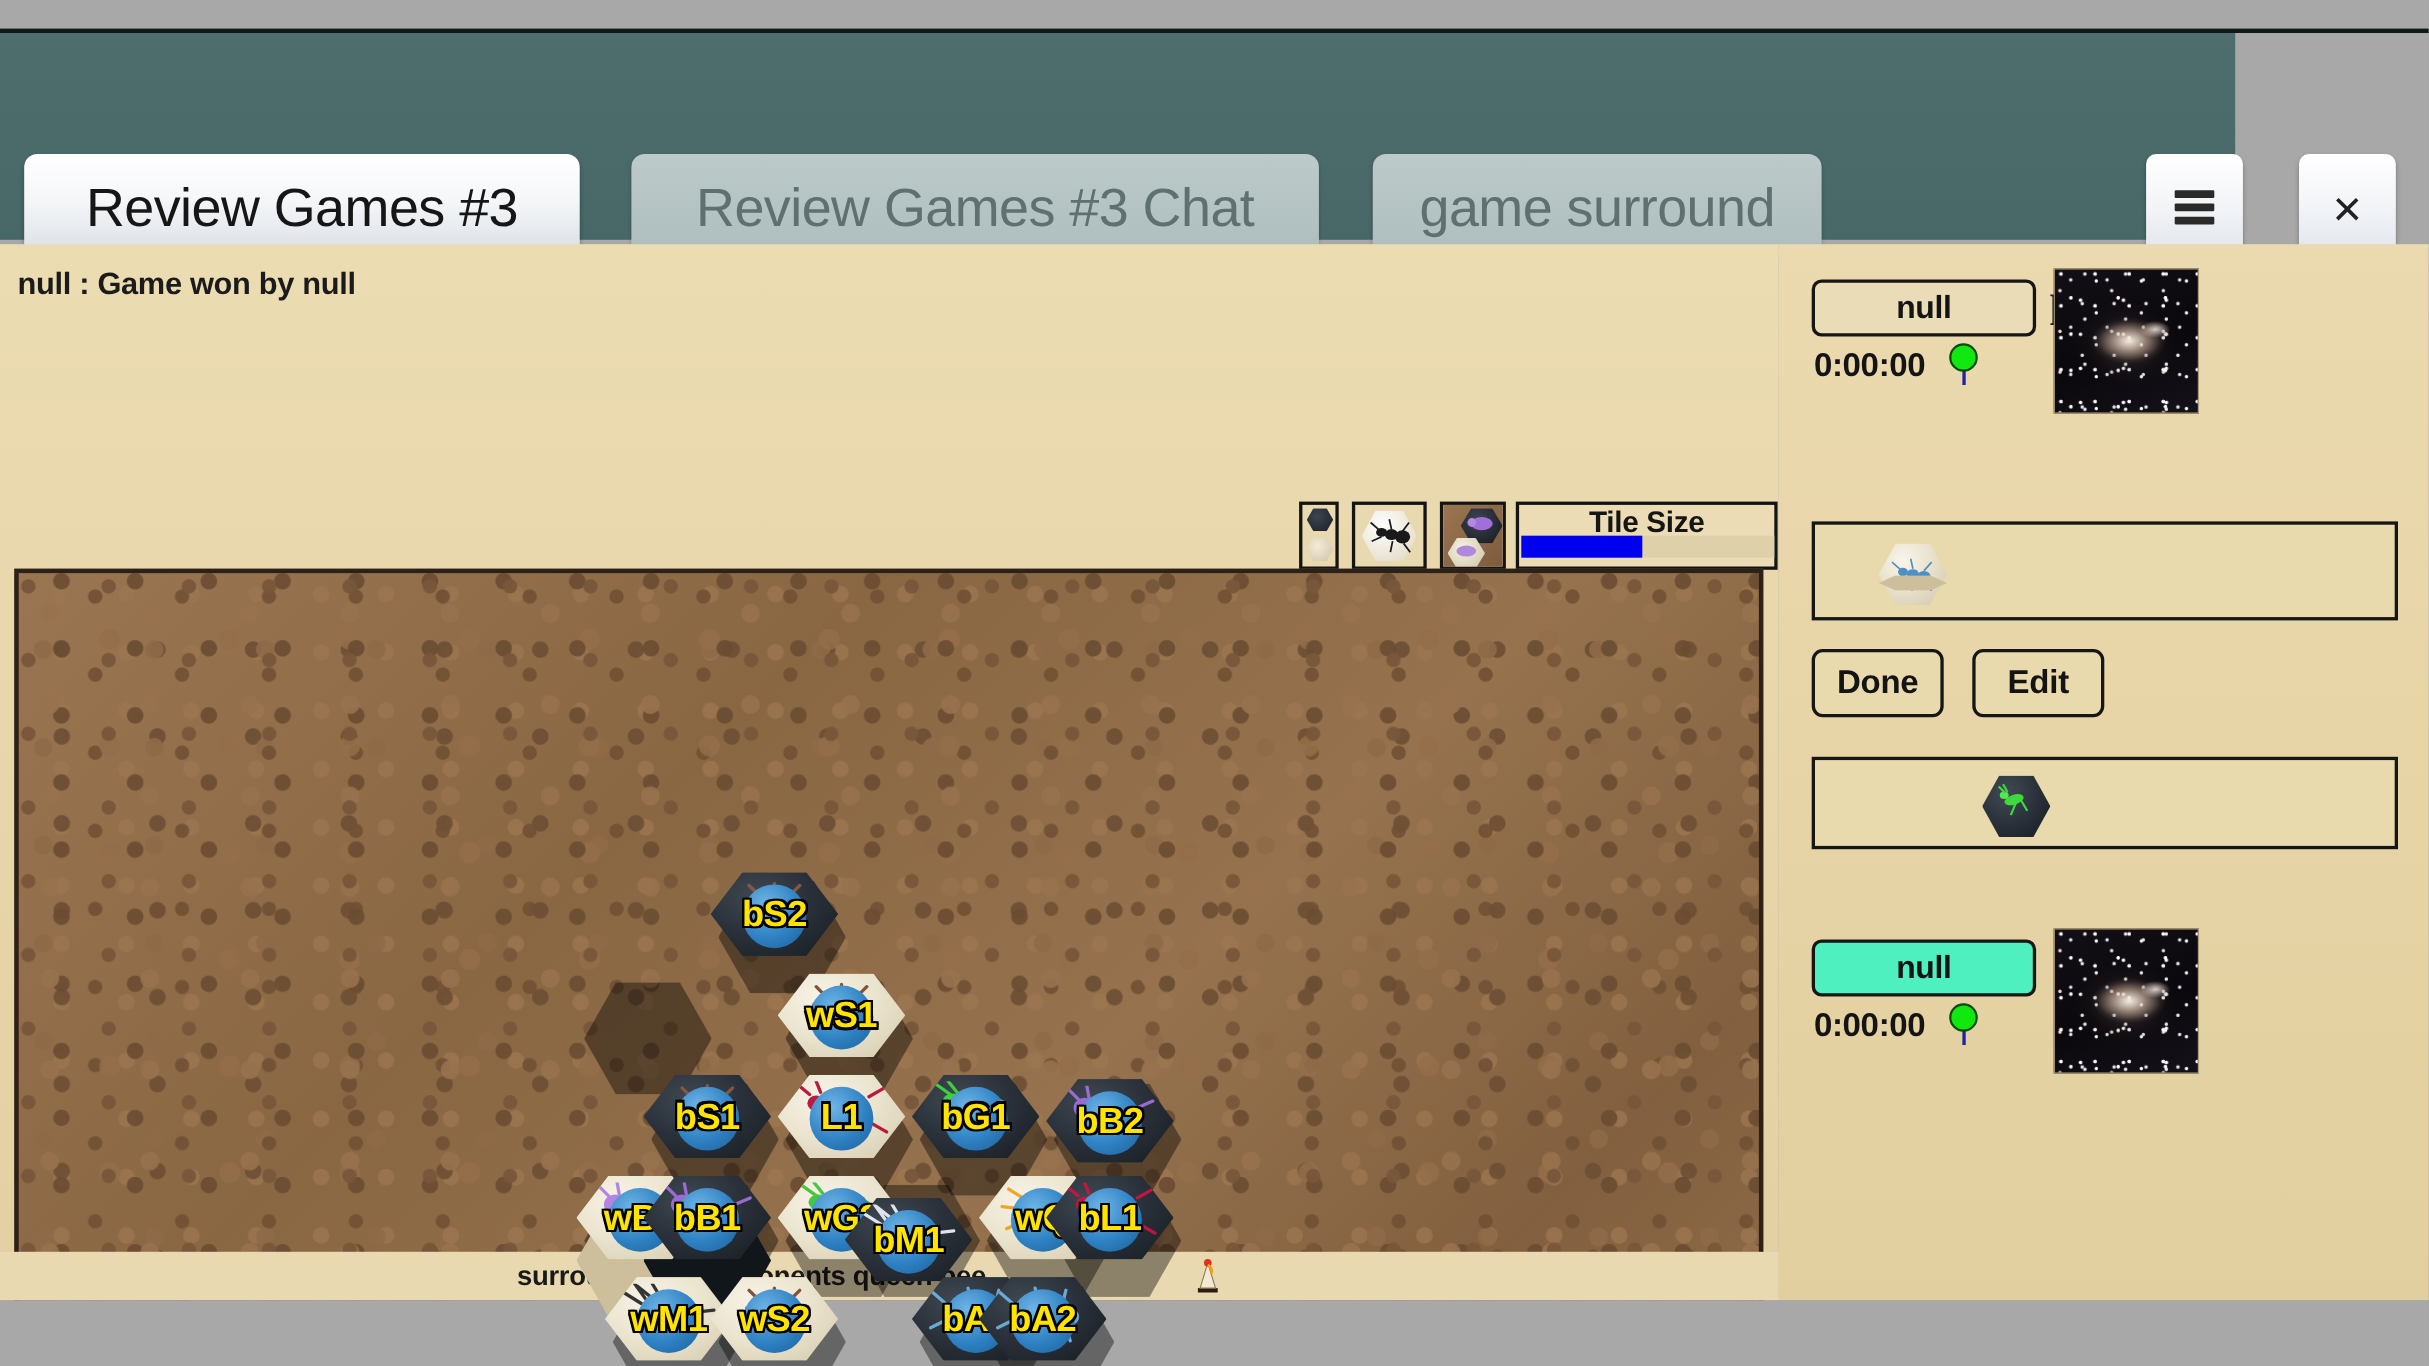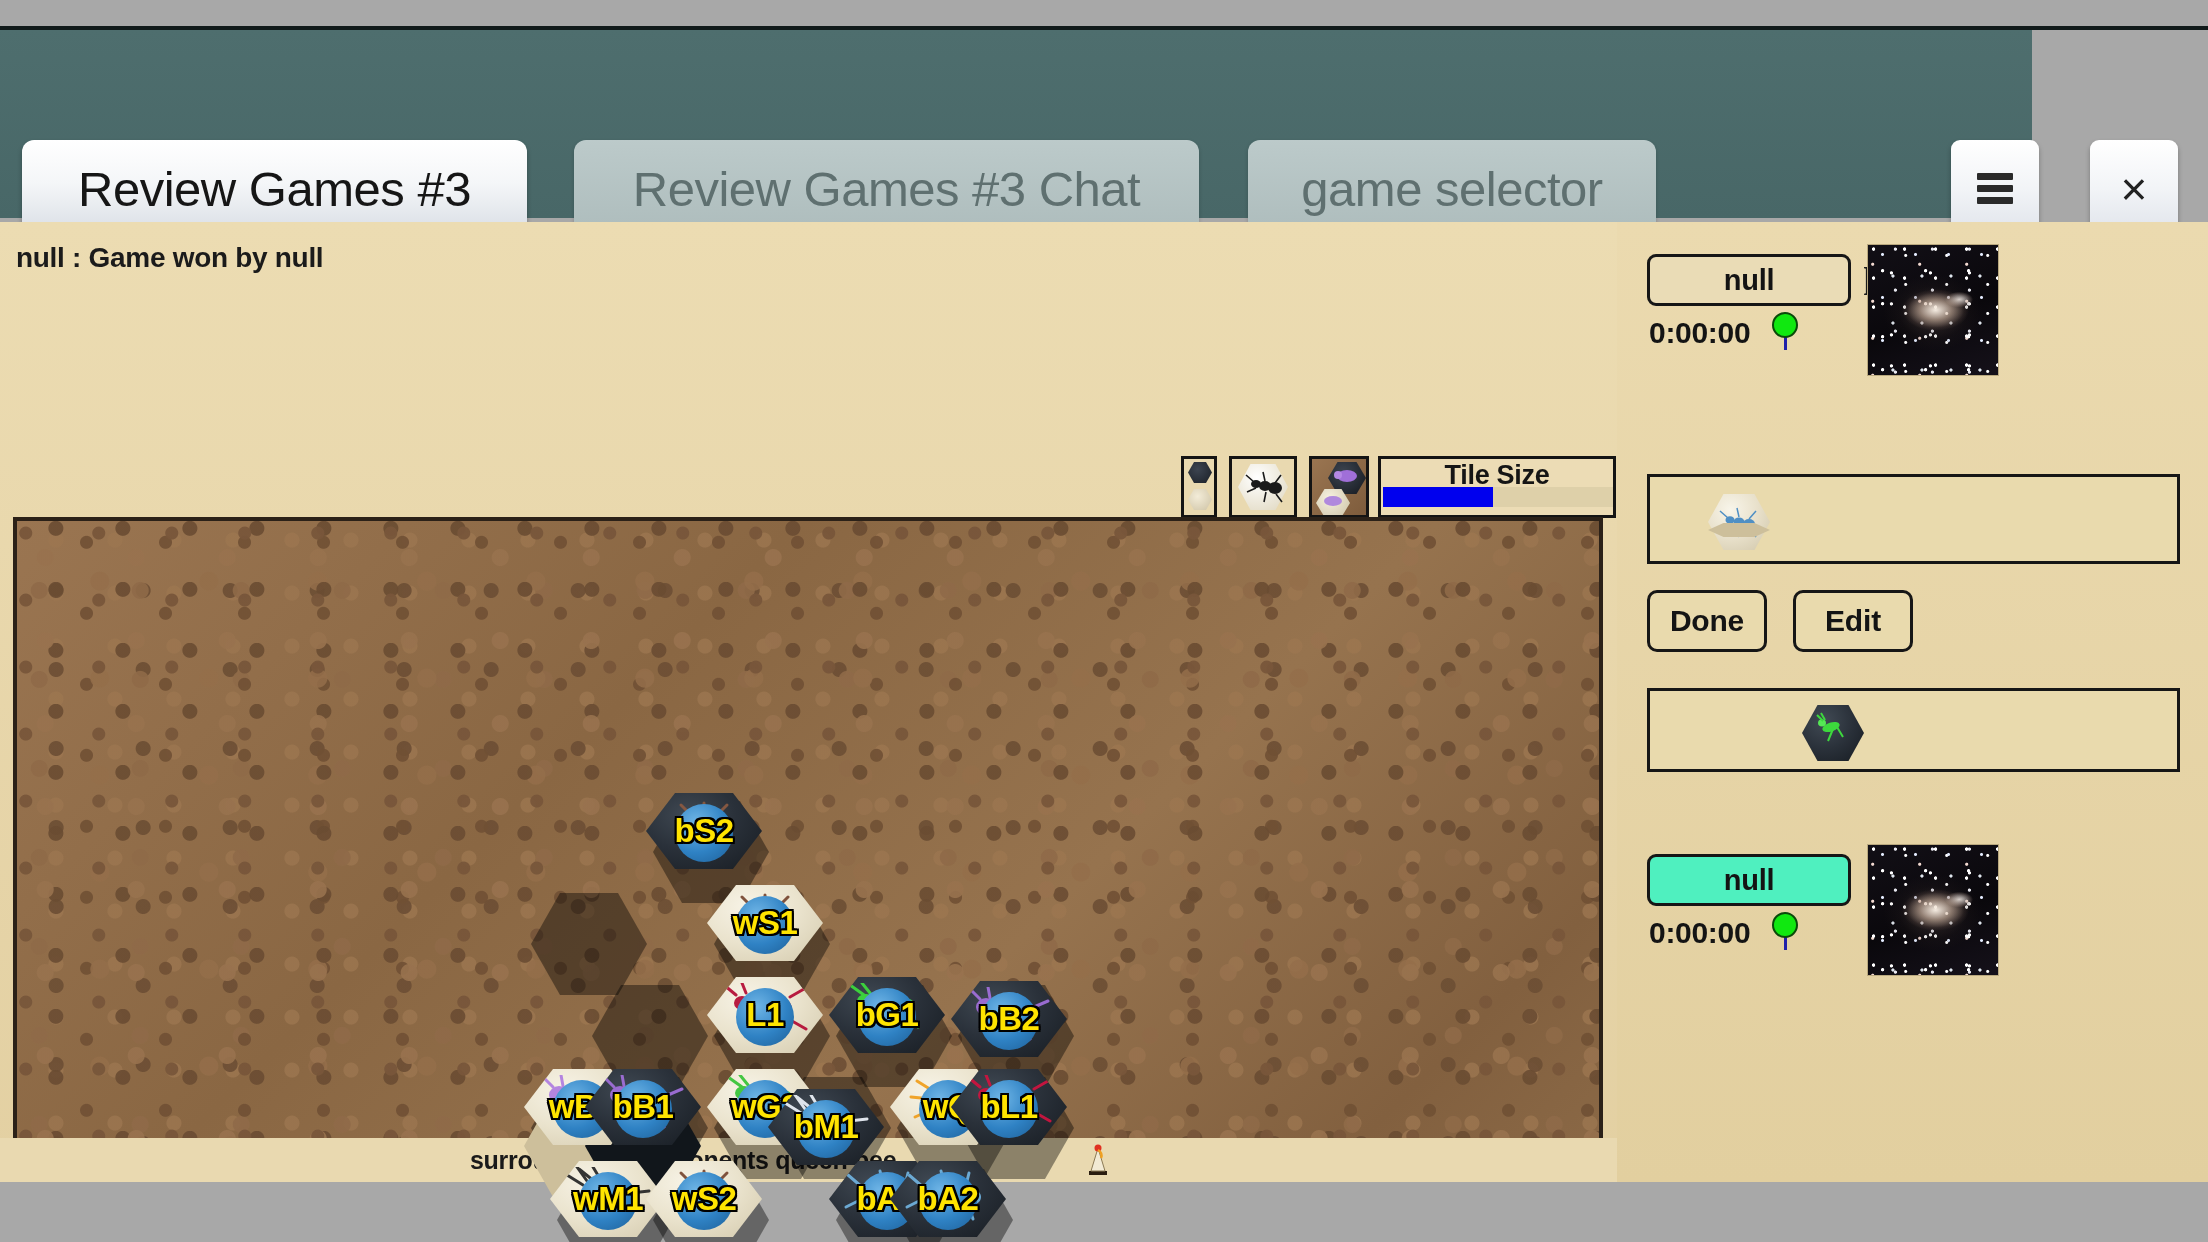--- a/index.html
+++ b/index.html
@@ -380,21 +380,21 @@
   <div class="top-strip-edge"></div>
 
   <div class="header">
     <div class="tab active" id="tab-0">
       <span>Review Games #3</span>
     </div>
     <div class="tab inactive" id="tab-1">
       <span>Review Games #3 Chat</span>
     </div>
     <div class="tab inactive" id="tab-2">
-      <span>game selector</span>
+      <span>game surround</span>
     </div>
 
     <div class="hdr-btn" id="btn-menu">
       <div class="hamburger">
         <span></span>
           <span></span>
           <span></span>
       </div>
     </div>
     <div class="hdr-btn" id="btn-close">
@@ -456,20 +456,28 @@
         <div class="hex white" style="left: 690px; top: 364px; z-index: 22;">
           <div class="bug-art"><svg viewBox="0 0 90 54">
               <ellipse cx="45" cy="26" rx="9" ry="7" fill="#7a4a34"></ellipse>
               <path d="M38 22 L22 6 M40 28 L20 22 M41 33 L24 44 M52 22 L68 6 M50 28 L70 22 M49 33 L66 44 M45 19 L45 4 M45 34 L45 50" stroke="#7a4a34" stroke-width="3" fill="none" stroke-linecap="round"></path>
             </svg></div>
           <div class="bug-globe"></div>
           <span class="hex-label">wS1</span>
         </div>
         <div class="hex-shadow" style="left: 514px; top: 372px; z-index: 3;"></div>
         <div class="hex-shadow" style="left: 575px; top: 464px; z-index: 4;"></div>
+        <div class="hex black" style="left: 568px; top: 456px; z-index: 24;">
+          <div class="bug-art"><svg viewBox="0 0 90 54">
+              <ellipse cx="45" cy="26" rx="9" ry="7" fill="#8a5a42"></ellipse>
+              <path d="M38 22 L22 6 M40 28 L20 22 M41 33 L24 44 M52 22 L68 6 M50 28 L70 22 M49 33 L66 44 M45 19 L45 4 M45 34 L45 50" stroke="#8a5a42" stroke-width="3" fill="none" stroke-linecap="round"></path>
+            </svg></div>
+          <div class="bug-globe"></div>
+          <span class="hex-label">bS1</span>
+        </div>
         <div class="hex-shadow" style="left: 697px; top: 464px; z-index: 5;"></div>
         <div class="hex white" style="left: 690px; top: 456px; z-index: 25;">
           <div class="bug-art"><svg viewBox="0 0 90 54">
               <ellipse cx="48" cy="26" rx="24" ry="16" fill="#b51038"></ellipse>
               <circle cx="40" cy="20" r="3.4" fill="#ffffff" opacity="0.85"></circle>
               <circle cx="56" cy="18" r="3.4" fill="#ffffff" opacity="0.85"></circle>
               <circle cx="44" cy="33" r="3" fill="#ffffff" opacity="0.85"></circle>
               <circle cx="58" cy="32" r="3" fill="#ffffff" opacity="0.85"></circle>
               <ellipse cx="22" cy="20" rx="8" ry="7" fill="#b51038"></ellipse>
               <path d="M16 12 L4 2 M26 10 L22 0 M70 14 L84 6 M72 38 L86 46" stroke="#b51038" stroke-width="3" fill="none" stroke-linecap="round"></path>

